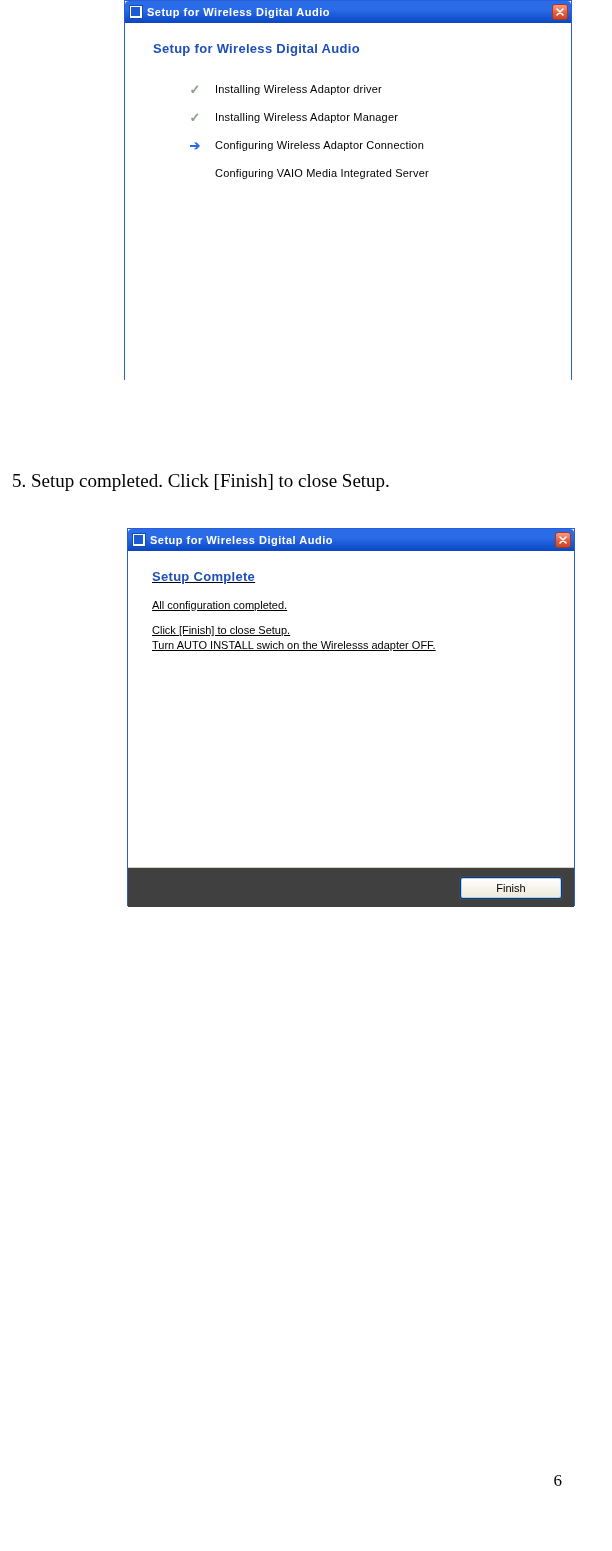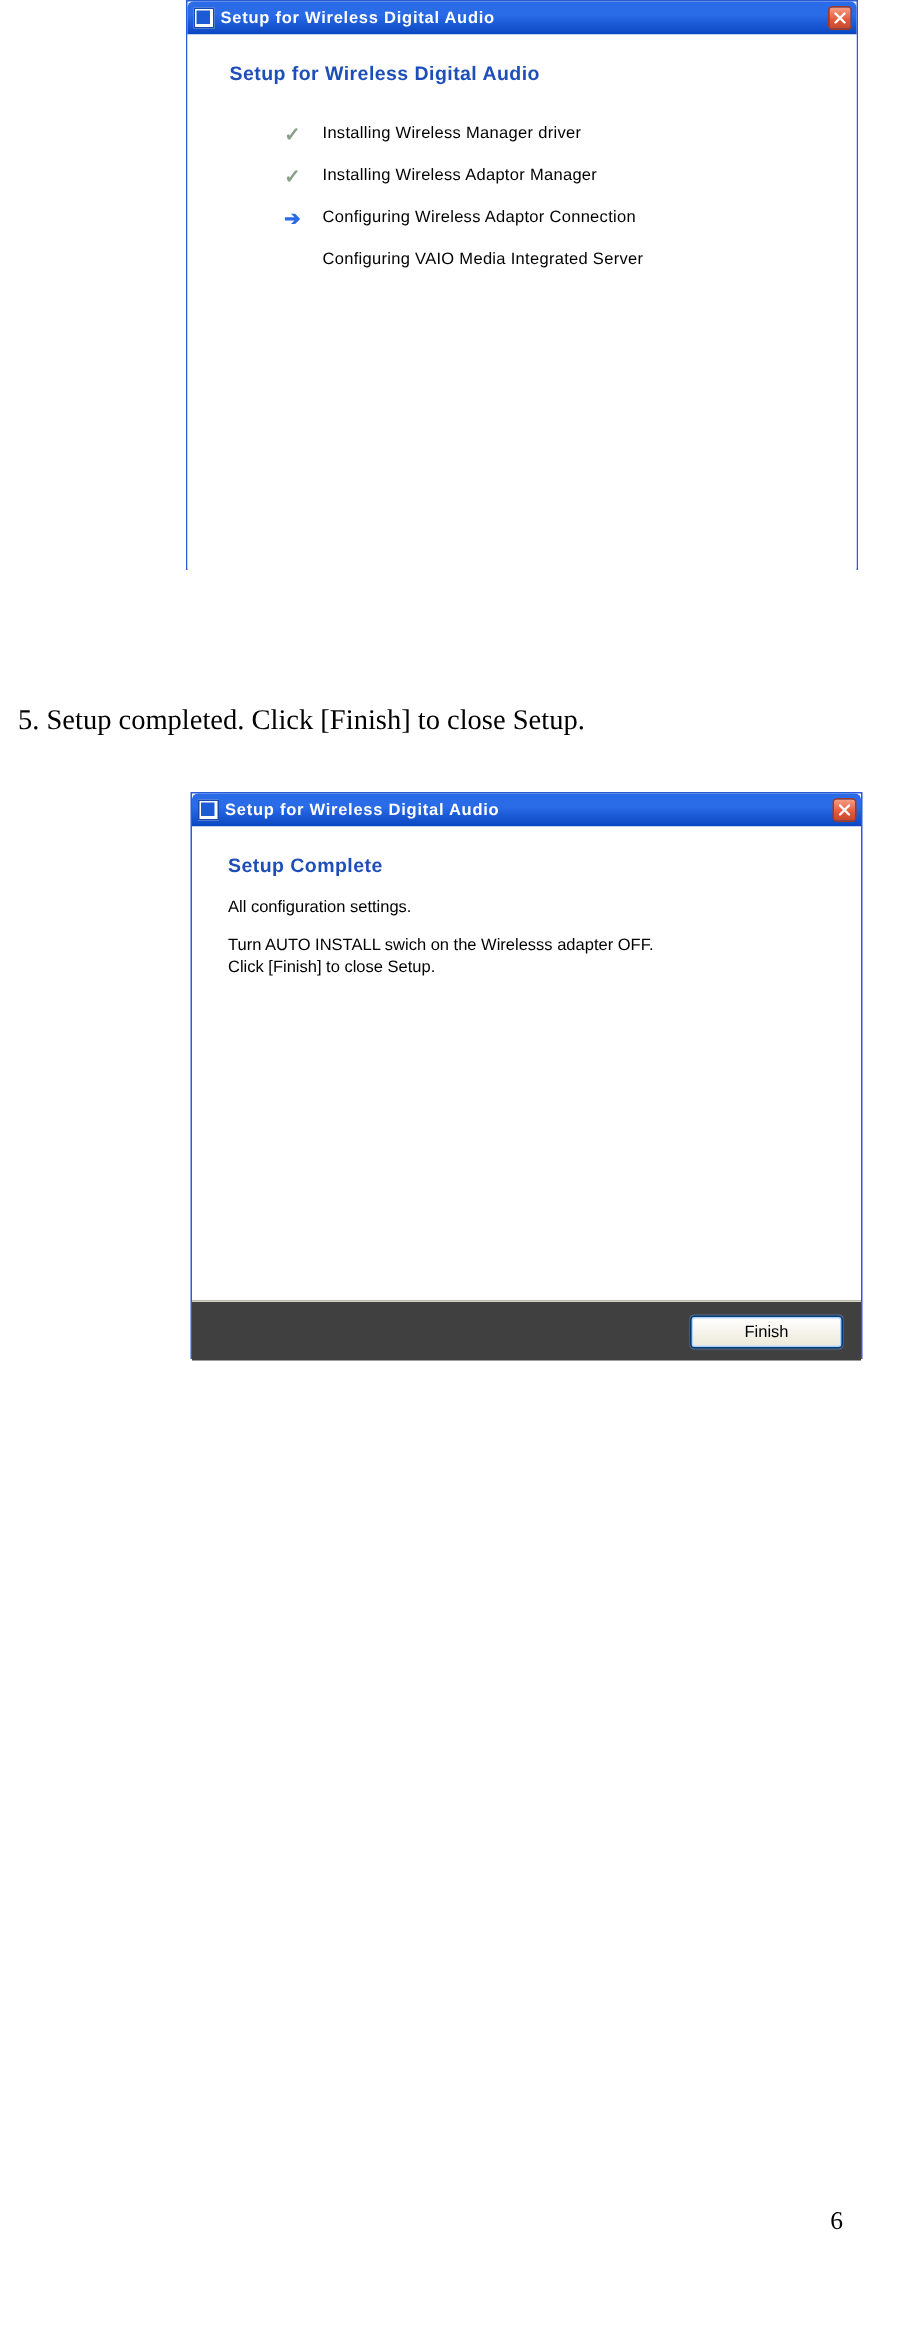--- a/index.html
+++ b/index.html
@@ -76,21 +76,21 @@
     border-radius: 3px;
     display: flex; align-items: center; justify-content: center;
   }
   .closebtn svg { width: 8px; height: 8px; }
 
   .dlg-body {
     position: relative;
     background: #ffffff;
   }
   .dlg1 .dlg-body { height: calc(380px - 22px); }
-  .dlg2 .dlg-body { height: calc(378px - 22px); }
+  .dlg2 .dlg-body { height: calc(378px - 22px); text-decoration: underline; }
 
   .dlg1-heading {
     color: #1e4fb8;
     font-family: Arial, sans-serif;
     font-weight: bold;
     font-size: 13px;
     letter-spacing: 0.3px;
     padding: 18px 28px 8px 28px;
   }
   .steps {
@@ -216,21 +216,21 @@
           </svg>
       </span>
     </div>
     <div class="dlg-body">
       <div class="dlg1-heading">Setup for Wireless Digital Audio</div>
       <div class="steps">
         <div class="step">
           <span class="mark">
               <span class="check">✓</span>
             </span>
-          <span class="txt">Installing Wireless Manager driver</span>
+          <span class="txt">Installing Wireless Adaptor driver</span>
         </div>
         <div class="step">
           <span class="mark">
               <span class="check">✓</span>
             </span>
           <span class="txt">Installing Wireless Adaptor Manager</span>
         </div>
         <div class="step current">
           <span class="mark">
               <span class="arrow">➔</span>
@@ -253,24 +253,24 @@
       <span class="title">Setup for Wireless Digital Audio</span>
       <span class="closebtn">
         <svg viewBox="0 0 8 8">
             <path d="M1 1 L7 7 M7 1 L1 7" stroke="#fff" stroke-width="1.6" stroke-linecap="round"></path>
           </svg>
       </span>
     </div>
     <div class="dlg-body">
       <div class="dlg2-heading">Setup Complete</div>
       <div class="dlg2-text">
-        <div>All configuration settings.</div>
+        <div>All configuration completed.</div>
         <div style="height:10px;"></div>
+        <div>Click [Finish] to close Setup.</div>
         <div>Turn AUTO INSTALL swich on the Wirelesss adapter OFF.</div>
-        <div>Click [Finish] to close Setup.</div>
       </div>
       <div class="dlg2-footer">
         <div class="finish-btn">Finish</div>
       </div>
     </div>
   </div>
 
   <div class="pagenum">6</div>
 
 </div>

